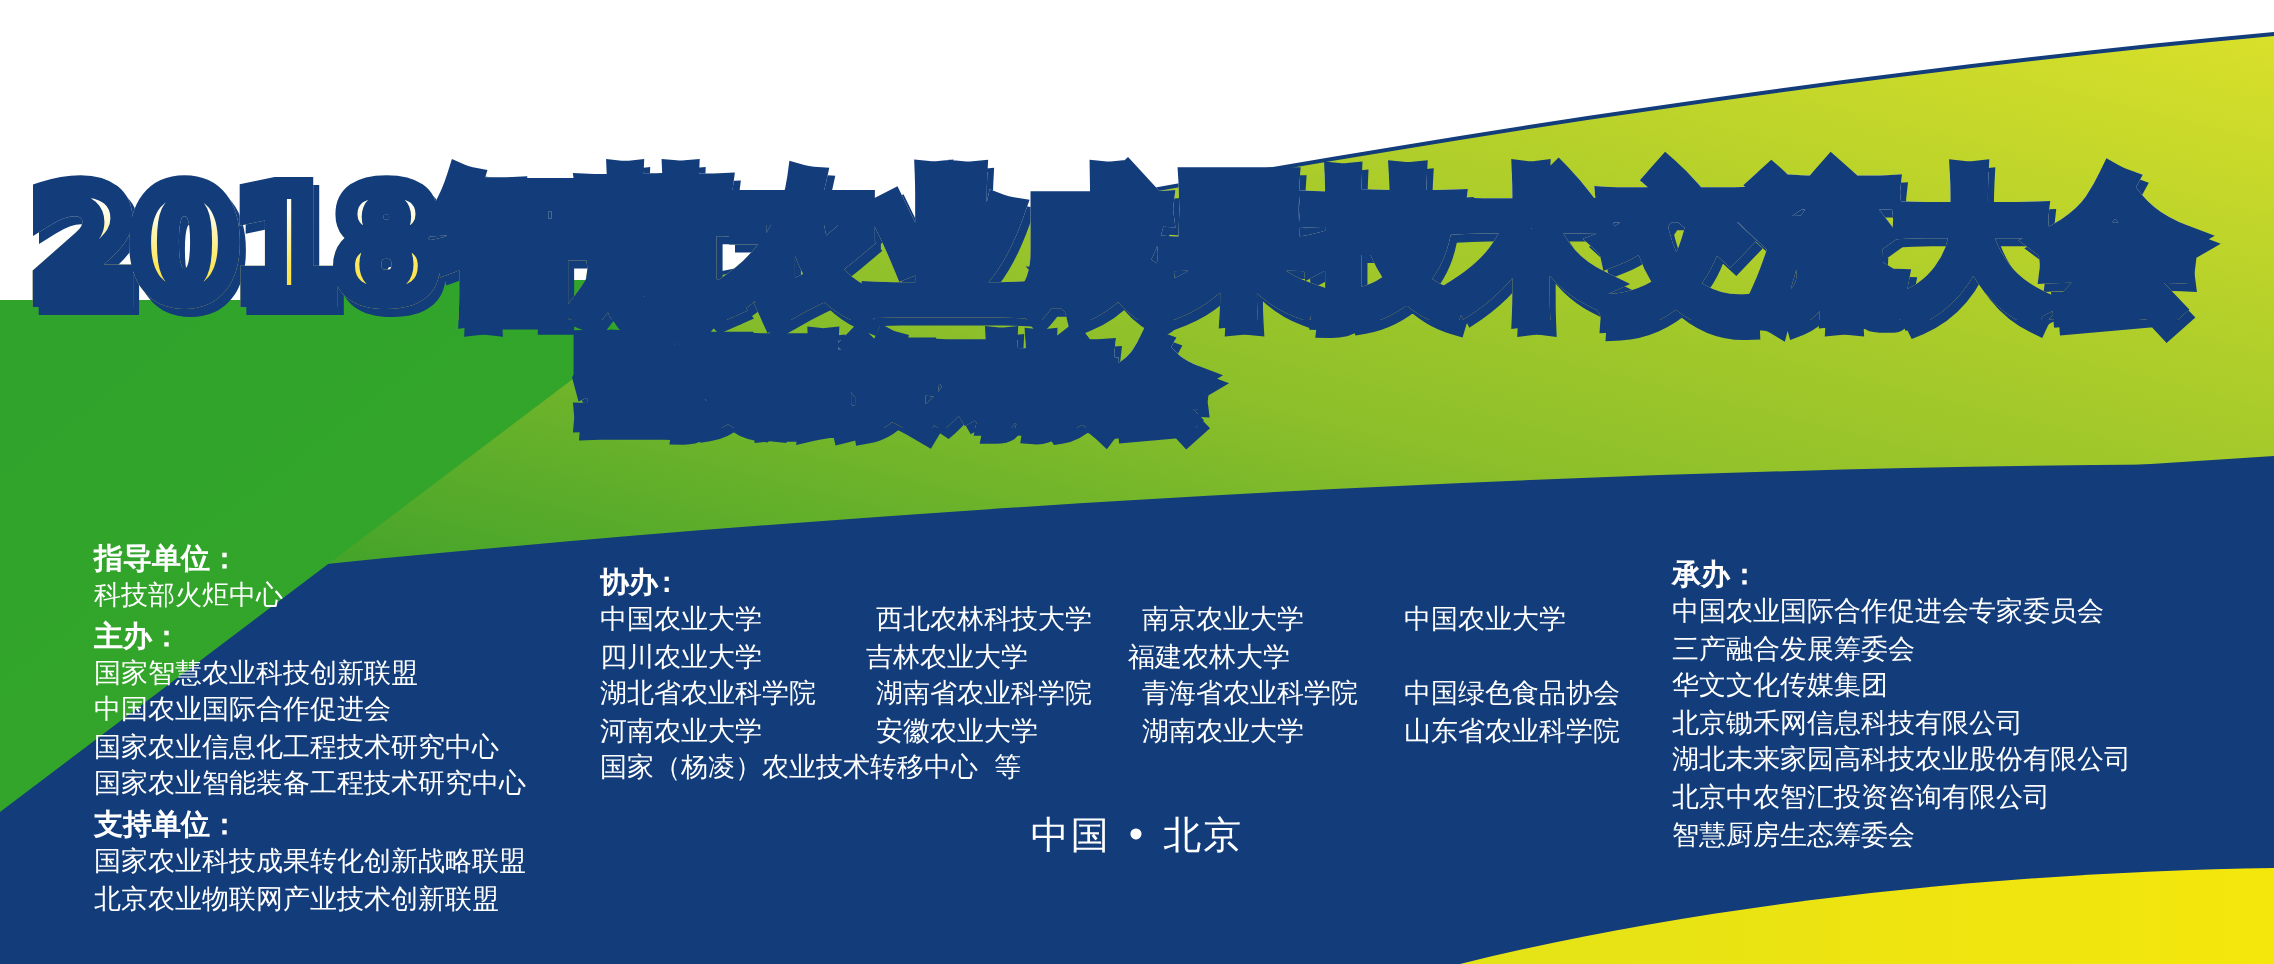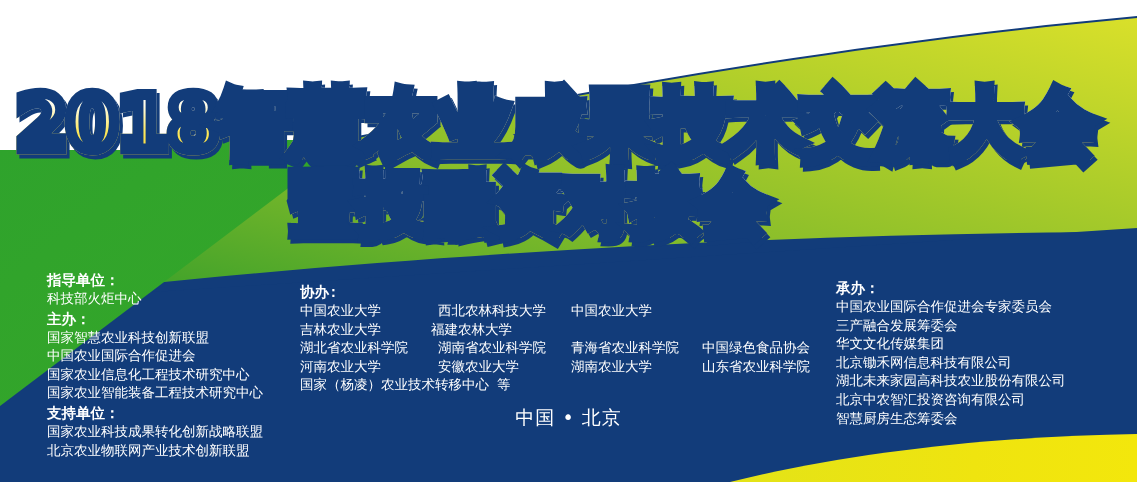--- a/index.html
+++ b/index.html
@@ -58,21 +58,21 @@
   }
   #title-line1, #title-line1-sh {
     left: 16px;
     top: 86px;
     font-size: 74px;
     letter-spacing: -1px;
   }
   #title-line2, #title-line2-sh {
     left: 291px;
     top: 170px;
-    font-size: 68px;
+    font-size: 44px;
   }
   #title-line1-sh { transform: translate(3px, 4px); }
   #title-line2-sh { transform: translate(3px, 4px); }
 
   
   .cols {
     position: absolute;
     left: 0;
     top: 15px;
     width: 963px;
@@ -186,23 +186,25 @@
       <div class="entry">国家农业科技成果转化创新战略联盟</div>
       <div class="entry">北京农业物联网产业技术创新联盟</div>
     </div>
 
     <div class="col" id="col-mid">
       <div class="label">协办:</div>
 
       <div class="grid-row">
         <span class="entry gc1">中国农业大学</span>
         <span class="entry gc2">西北农林科技大学</span>
+        <span class="entry gc3">南京农业大学</span>
         <span class="entry gc4">中国农业大学</span>
       </div>
       <div class="grid-row">
+        <span class="entry gc2">四川农业大学</span>
         <span class="entry gc3">吉林农业大学</span>
         <span class="entry gc4">福建农林大学</span>
       </div>
       <div class="grid-row">
         <span class="entry gc1">湖北省农业科学院</span>
         <span class="entry gc2">湖南省农业科学院</span>
         <span class="entry gc3">青海省农业科学院</span>
         <span class="entry gc4">中国绿色食品协会</span>
       </div>
       <div class="grid-row">

